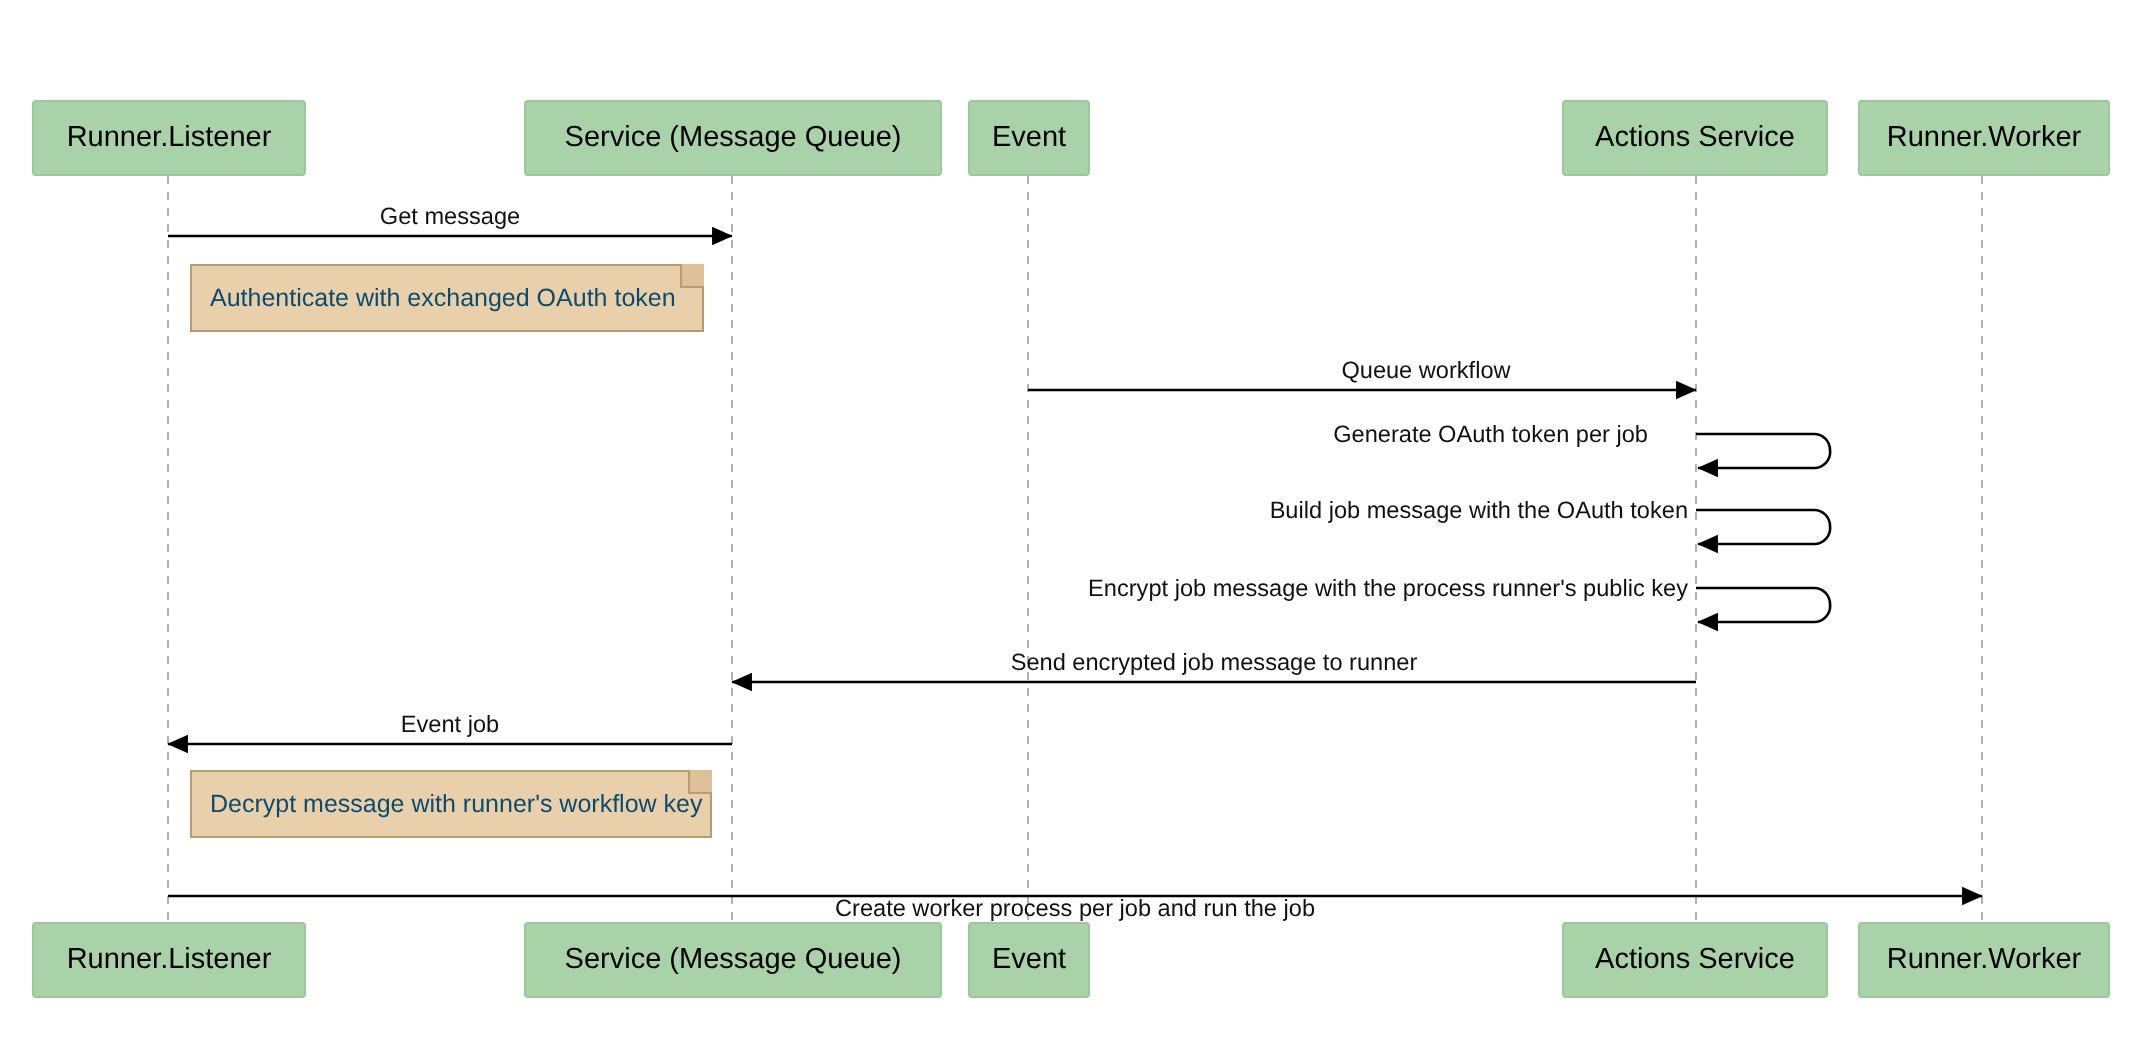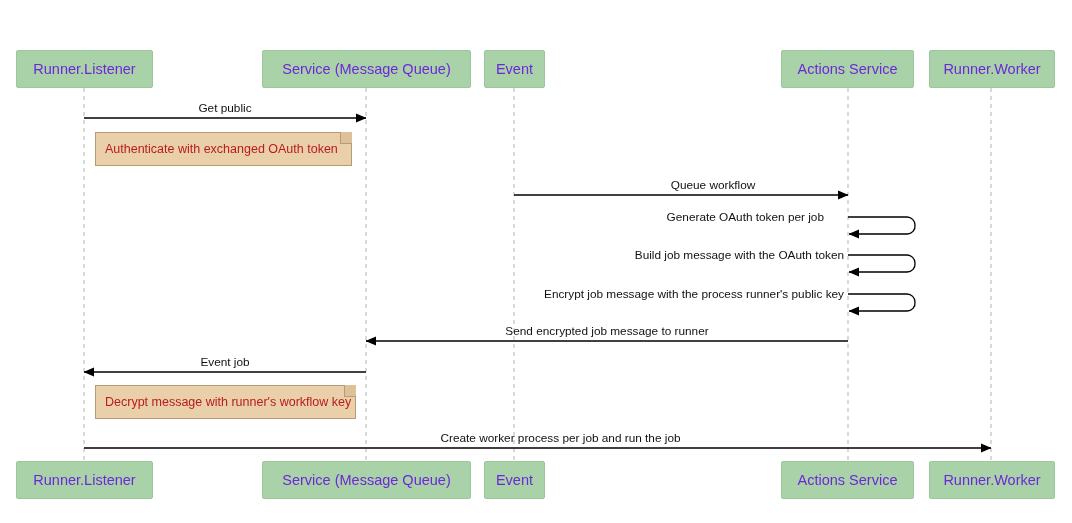--- a/index.html
+++ b/index.html
@@ -42,32 +42,32 @@
     position: absolute;
     box-sizing: border-box;
     background: #a9d2a9;
     border: 1px solid #9cc79c;
     border-radius: 2px;
     display: flex;
     align-items: center;
     justify-content: center;
     font-size: 14.5px;
     font-family: "Liberation Sans", sans-serif;
-    color: #6d28d9;
+    color: #000000;
     white-space: nowrap;
     height: 38px;
   }
   .note {
     position: absolute;
     box-sizing: border-box;
     background: #e9d0ab;
     border: 1px solid #b89b74;
     font-size: 12.5px;
     font-family: "Liberation Sans", sans-serif;
-    color: #b91c1c;
+    color: #0c4a6e;
     height: 34px;
     display: flex;
     align-items: center;
     padding-left: 9px;
     white-space: nowrap;
   }
   .note-fold {
     position: absolute;
     top: -1px;
     right: -1px;
@@ -158,23 +158,23 @@
       <div class="note" style="left: 95px; top: 132px; width: 257px;">
         <span>Authenticate with exchanged OAuth token</span>
         <span class="note-fold"></span>
       </div>
       <div class="note" style="left: 95px; top: 385px; width: 261px;">
         <span>Decrypt message with runner's workflow key</span>
         <span class="note-fold"></span>
       </div>
     </div>
   <div id="labels-layer">
-      <div class="msg-label center" style="left: 225px; top: 102px;">Get public</div>
+      <div class="msg-label center" style="left: 225px; top: 102px;">Get message</div>
       <div class="msg-label center" style="left: 713px; top: 179px;">Queue workflow</div>
       <div class="msg-label right" style="left: 824px; top: 211px;">Generate OAuth token per job</div>
       <div class="msg-label right" style="left: 844px; top: 249px; padding-left: 21px;">Build job message with the OAuth token</div>
       <div class="msg-label right" style="left: 844px; top: 288px;">Encrypt job message with the process runner's public key</div>
       <div class="msg-label center" style="left: 607px; top: 325px;">Send encrypted job message to runner</div>
       <div class="msg-label center" style="left: 225px; top: 356px;">Event job</div>
-      <div class="msg-label center" style="left: 537.5px; top: 432px; margin-left: 23px;">Create worker process per job and run the job</div>
+      <div class="msg-label center" style="left: 537.5px; top: 448px;">Create worker process per job and run the job</div>
     </div>
 
 </div>
 
 </body></html>

